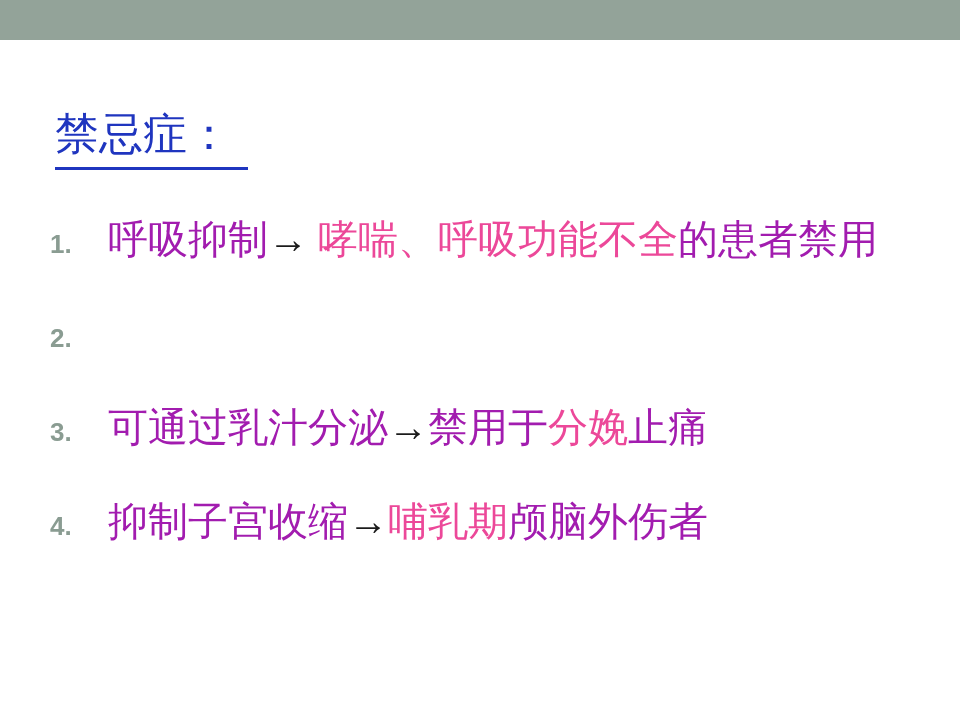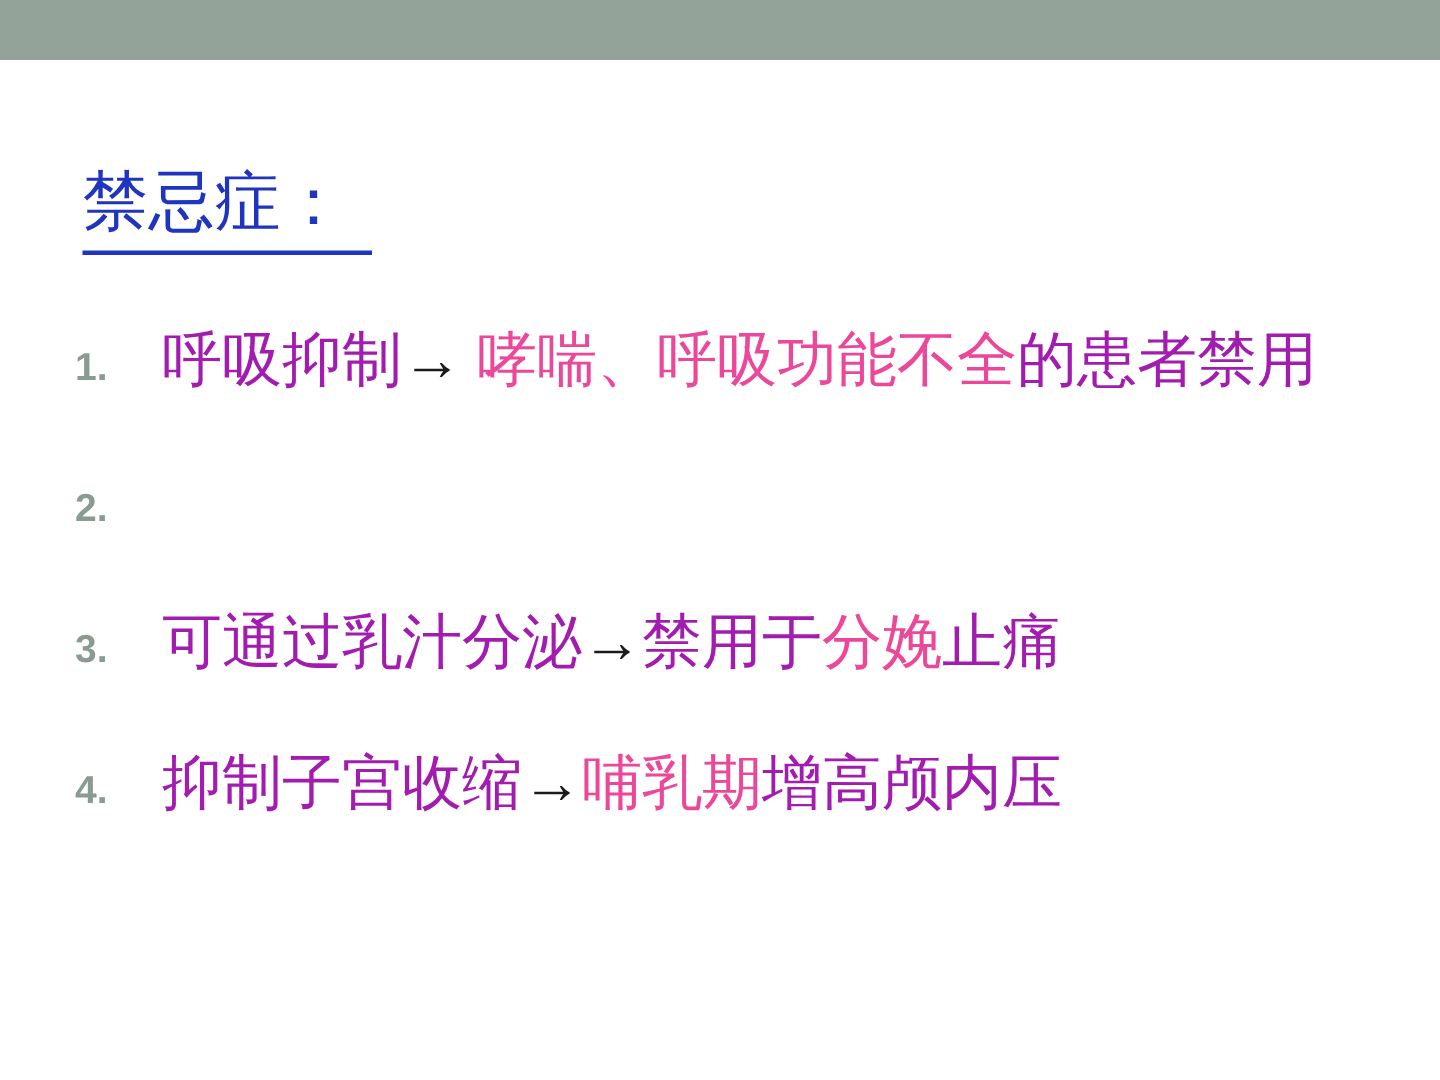--- a/index.html
+++ b/index.html
@@ -103,17 +103,17 @@
       </li>
       <li class="list-item">
         <span class="item-number">2.</span>
       </li>
       <li class="list-item">
         <span class="item-number">3.</span>
         <span class="item-text"><span class="seg-black">可通过乳汁分泌</span><span class="arrow">→</span><span class="seg-black">禁用于</span><span class="seg-red">分娩</span><span class="seg-black">止痛</span></span>
       </li>
       <li class="list-item">
         <span class="item-number">4.</span>
-        <span class="item-text"><span class="seg-black">抑制子宫收缩</span><span class="arrow">→</span><span class="seg-red">哺乳期</span><span class="seg-black">增高颅内压</span></span>
+        <span class="item-text"><span class="seg-black">抑制子宫收缩</span><span class="arrow">→</span><span class="seg-red">哺乳期</span><span class="seg-black">颅脑外伤者</span></span>
       </li>
     </ol>
 
 </div>
 
 </body></html>

